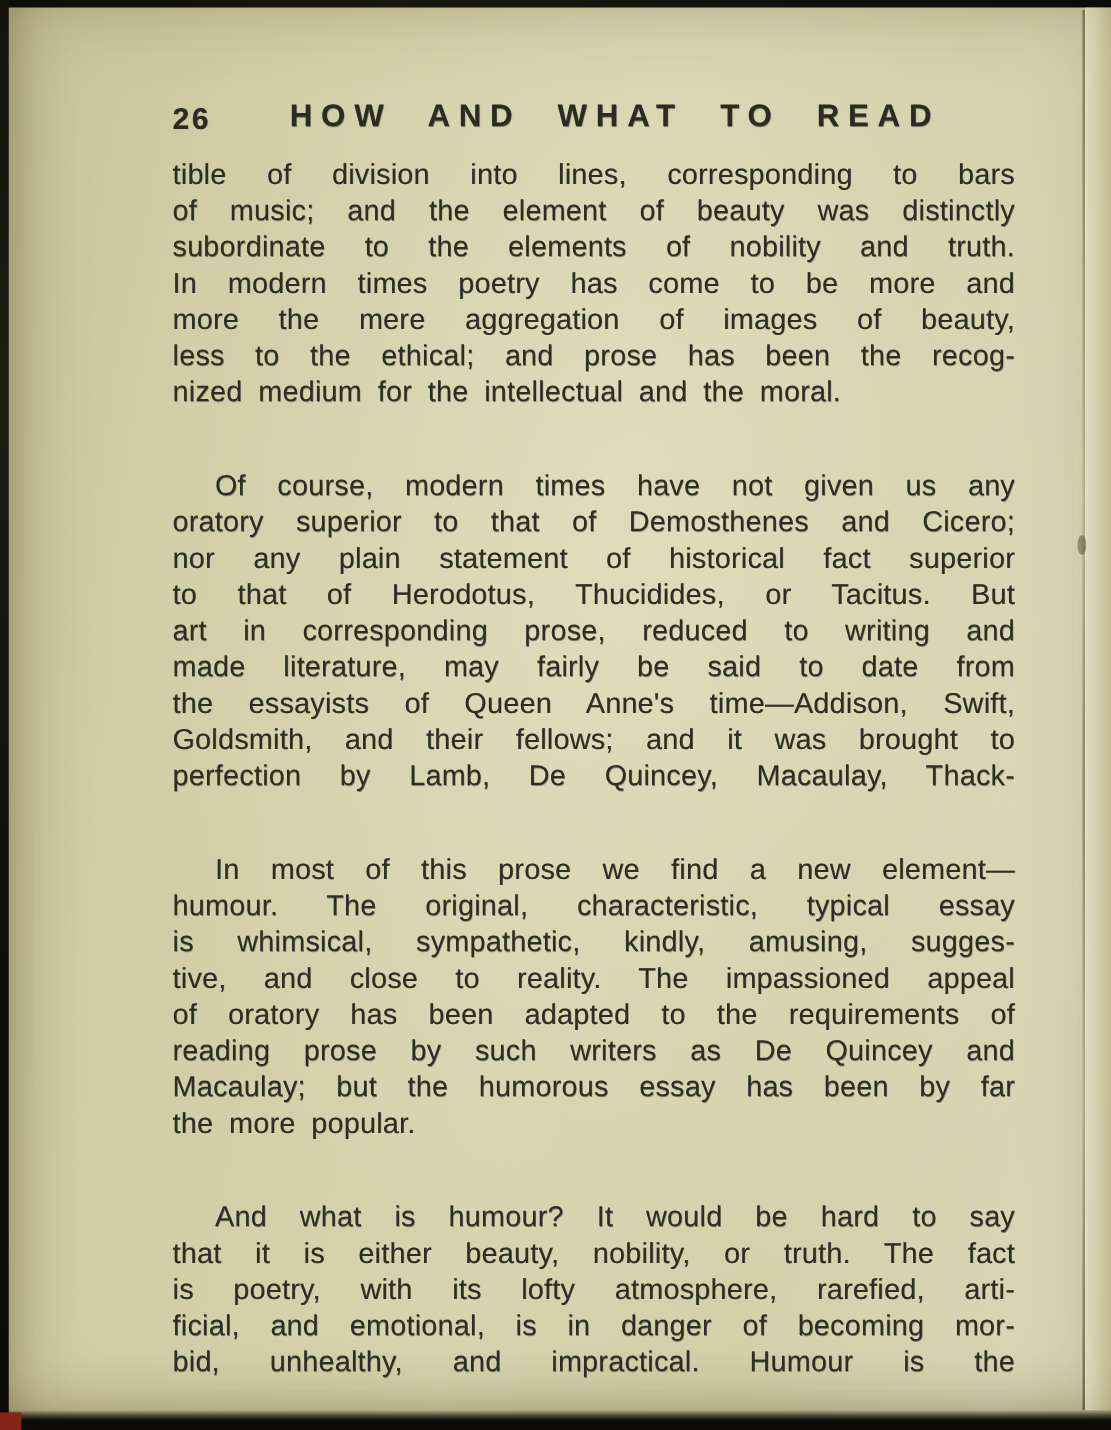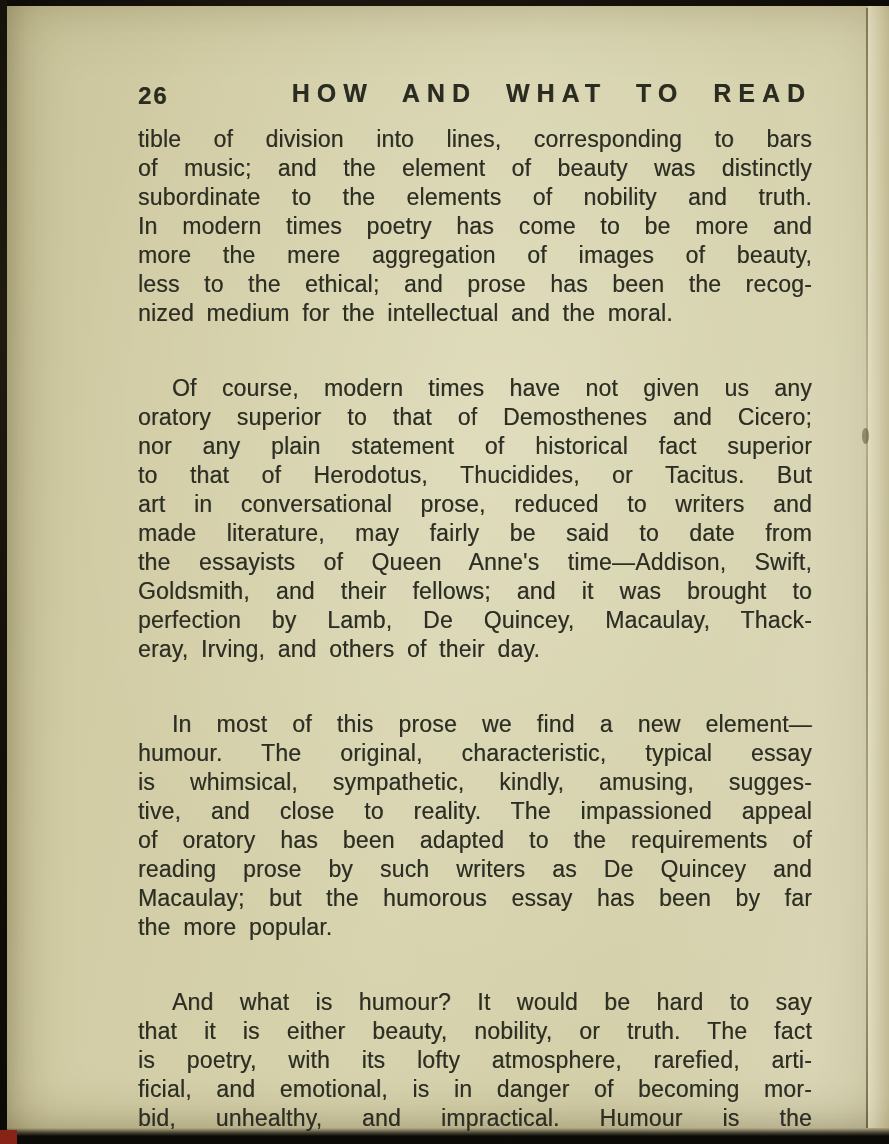--- a/index.html
+++ b/index.html
@@ -60,21 +60,21 @@
   .page-header {
     position: absolute; top: 79px; left: 138px; width: 674px; height: 34px;
     color: #2b2c21;
   }
   .page-number {
     position: absolute; left: 0; top: 3px;
     font-size: 24px; font-weight: bold; letter-spacing: 2px;
     text-shadow: 0.4px 0.4px 0.6px rgba(43,44,33,0.55);
   }
   .running-title {
-    display: block; text-align: right; padding-left: 34px;
+    display: block; text-align: center; padding-left: 34px;
     font-size: 25px; font-weight: bold;
     letter-spacing: 7px; word-spacing: 15px;
     text-shadow: 0.4px 0.4px 0.6px rgba(43,44,33,0.55);
     white-space: nowrap;
   }
 
   
   .page-body {
     position: absolute; top: 125px; left: 138px; width: 674px;
     color: #2d2e23;
@@ -124,26 +124,25 @@
         <div class="line">In modern times poetry has come to be more and</div>
         <div class="line">more the mere aggregation of images of beauty,</div>
         <div class="line">less to the ethical; and prose has been the recog-</div>
         <div class="line no-justify">nized medium for the intellectual and the moral.</div>
       </div>
       <div class="paragraph indent">
         <div class="line">Of course, modern times have not given us any</div>
         <div class="line">oratory superior to that of Demosthenes and Cicero;</div>
         <div class="line">nor any plain statement of historical fact superior</div>
         <div class="line">to that of Herodotus, Thucidides, or Tacitus. But</div>
-        <div class="line">art in conversational prose, reduced to writers and</div>
+        <div class="line">art in corresponding prose, reduced to writing and</div>
         <div class="line">made literature, may fairly be said to date from</div>
         <div class="line">the essayists of Queen Anne's time—Addison, Swift,</div>
         <div class="line">Goldsmith, and their fellows; and it was brought to</div>
         <div class="line">perfection by Lamb, De Quincey, Macaulay, Thack-</div>
-        <div class="line no-justify">eray, Irving, and others of their day.</div>
       </div>
       <div class="paragraph indent">
         <div class="line">In most of this prose we find a new element—</div>
         <div class="line">humour. The original, characteristic, typical essay</div>
         <div class="line">is whimsical, sympathetic, kindly, amusing, sugges-</div>
         <div class="line">tive, and close to reality. The impassioned appeal</div>
         <div class="line">of oratory has been adapted to the requirements of</div>
         <div class="line">reading prose by such writers as De Quincey and</div>
         <div class="line">Macaulay; but the humorous essay has been by far</div>
         <div class="line no-justify">the more popular.</div>

